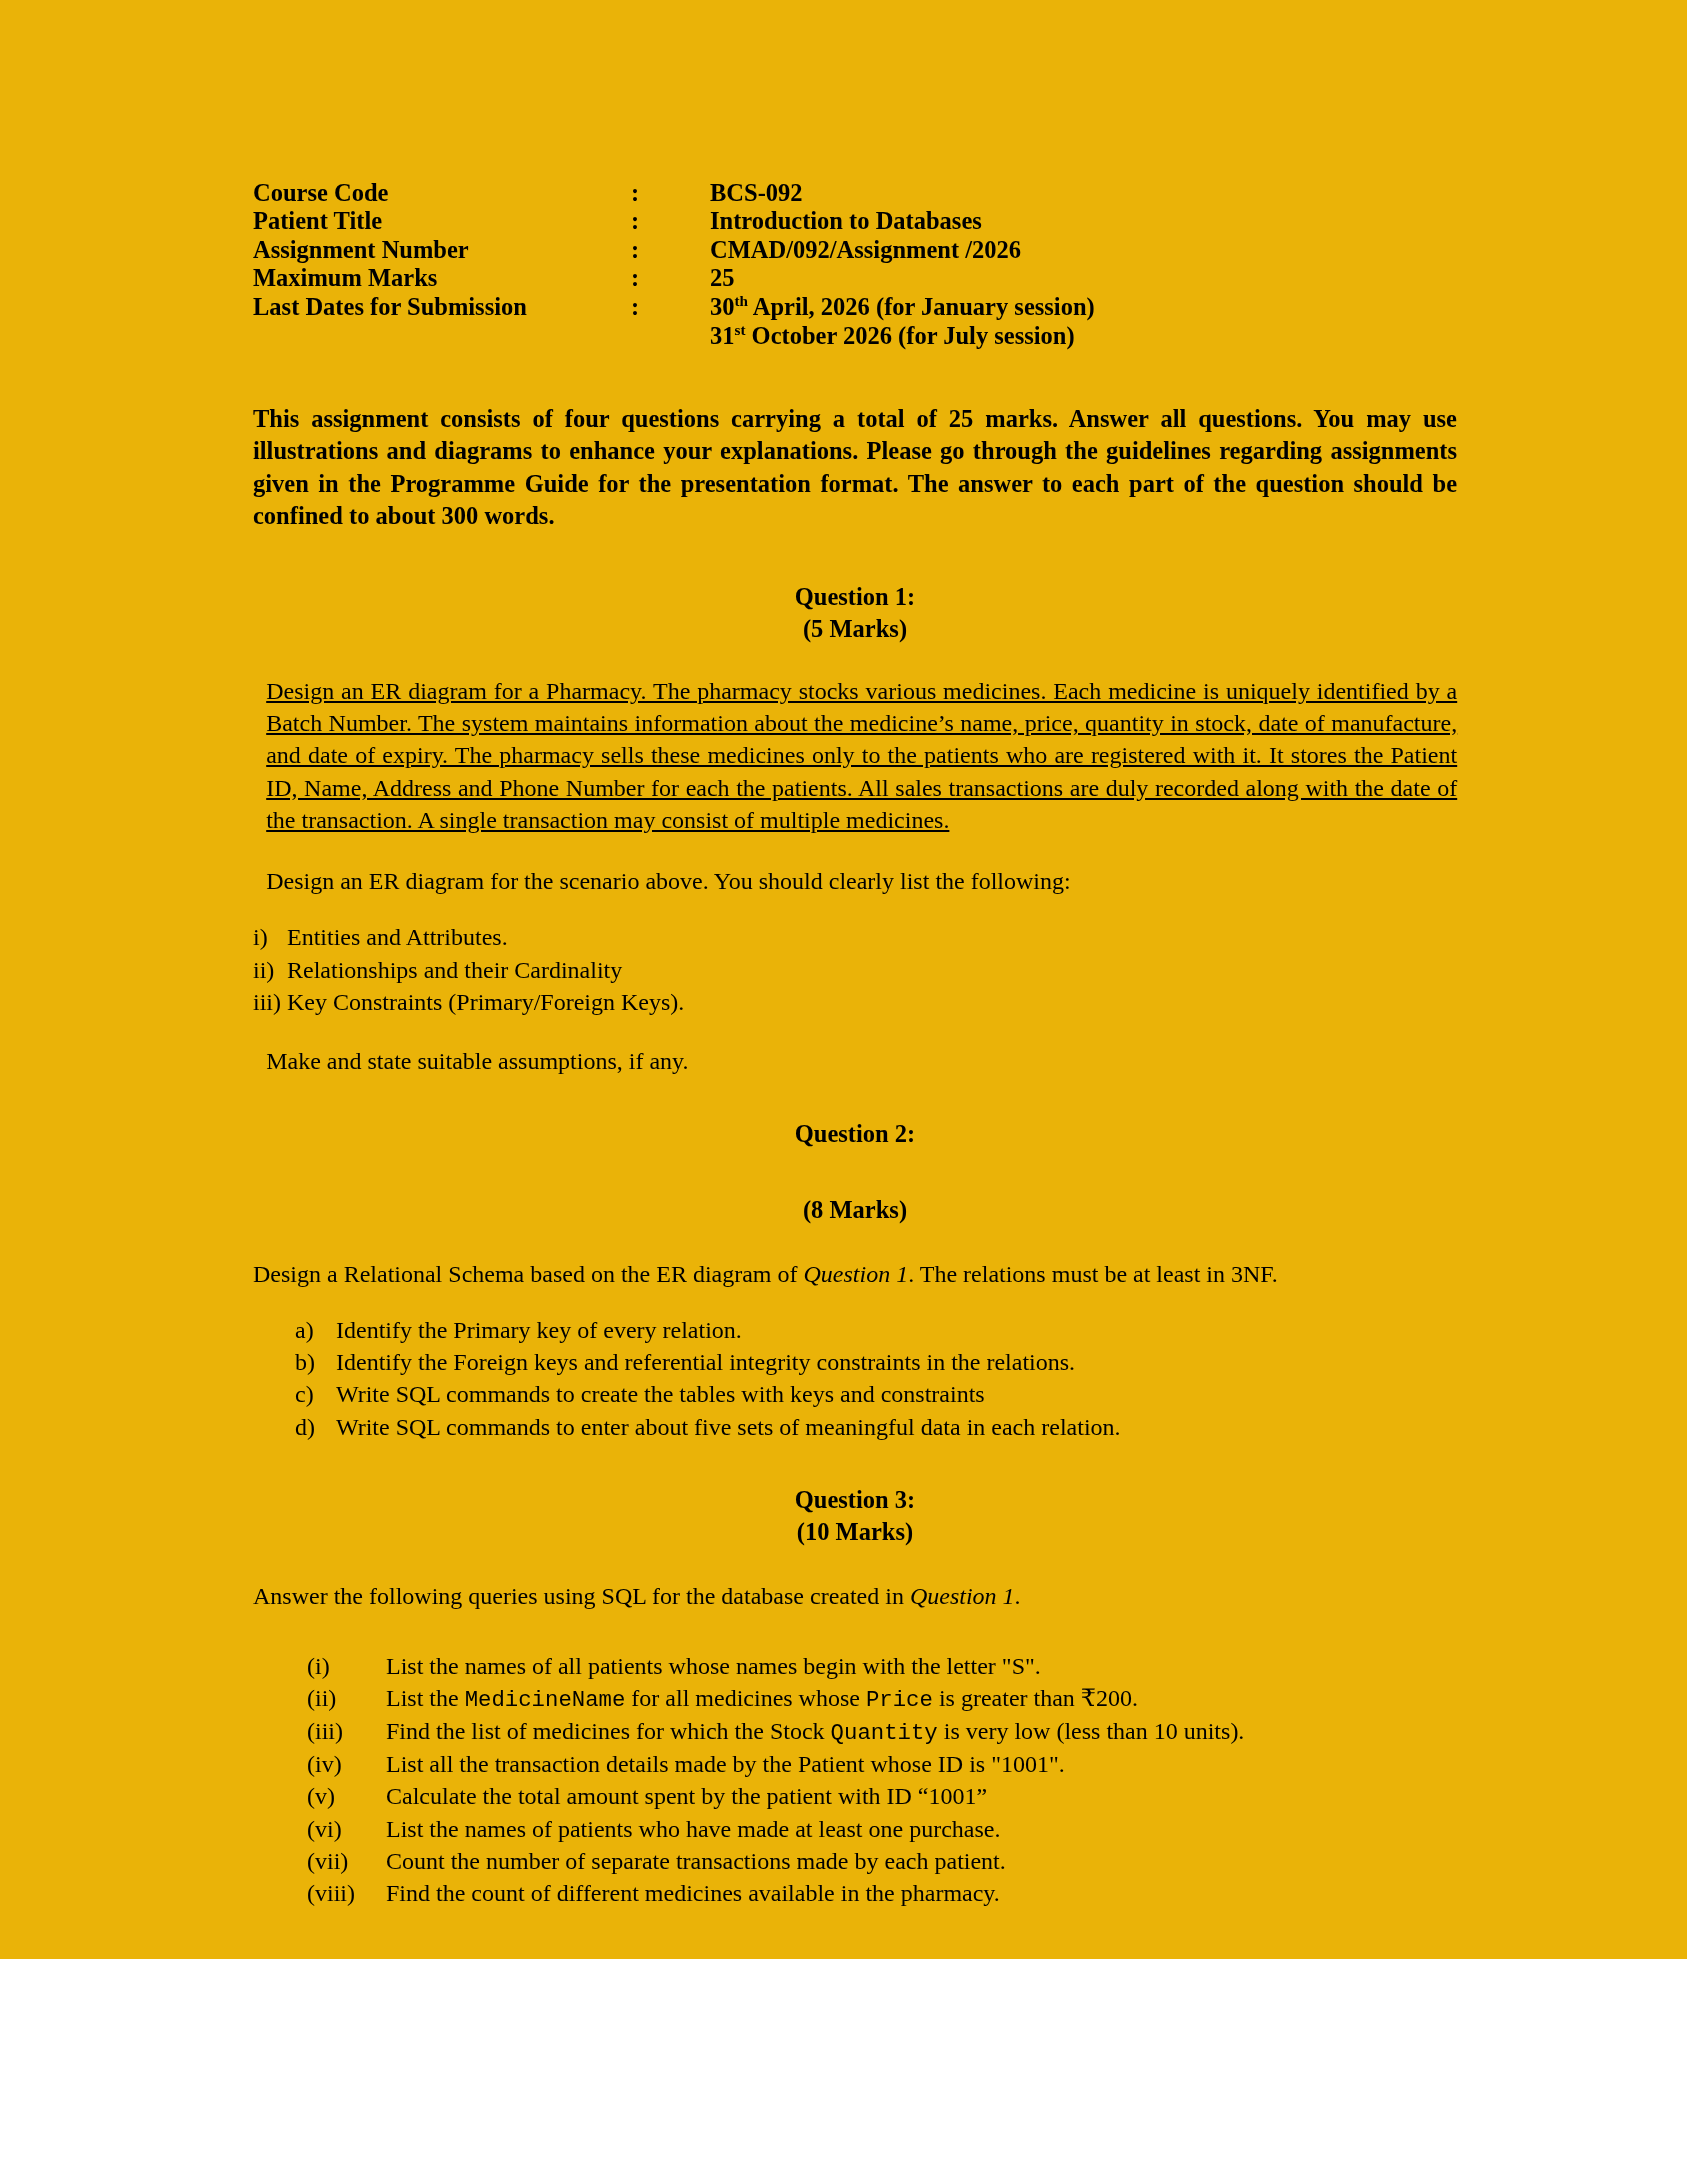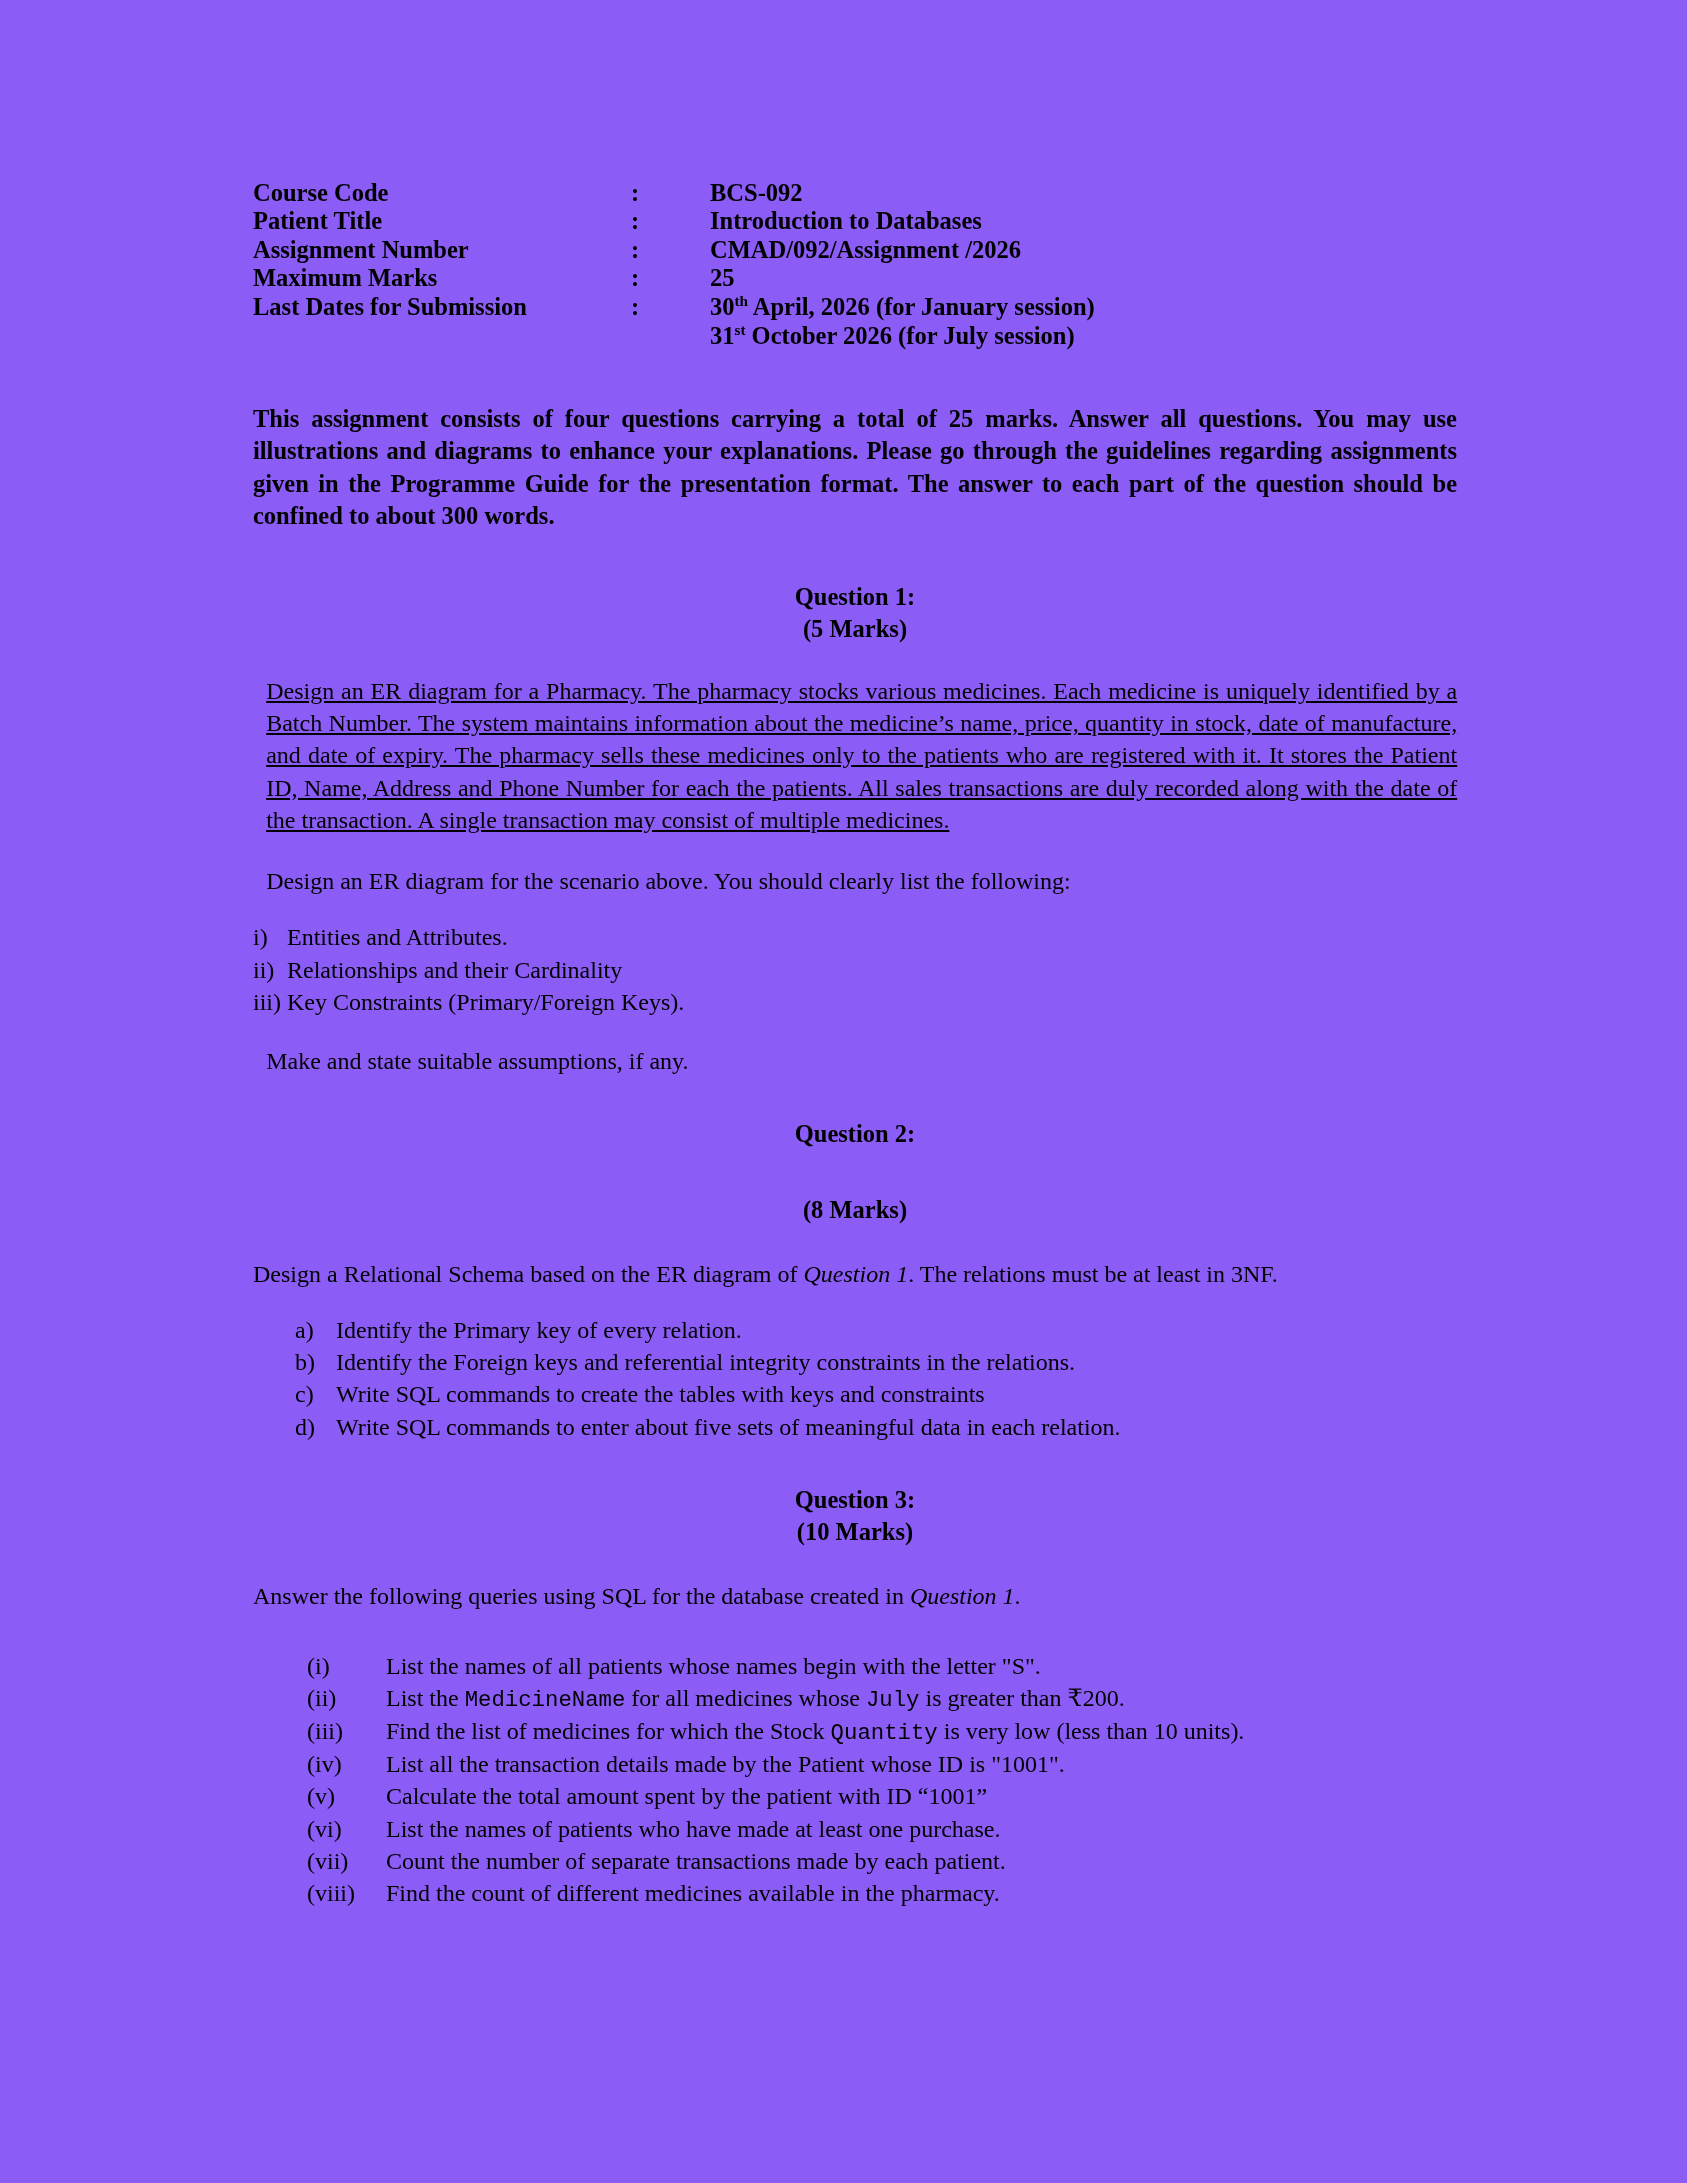--- a/index.html
+++ b/index.html
@@ -8,22 +8,22 @@
     padding: 0;
     background: #ffffff;
   }
   body {
     font-family: "Liberation Serif", "DejaVu Serif", serif;
     color: #000000;
   }
   .page {
     position: relative;
     width: 1687px;
-    height: 2183px;
-    background: #8b5cf6;
+    height: 1959px;
+    background: #eab308;
     box-sizing: border-box;
     overflow: hidden;
   }
   .content {
     position: absolute;
     left: 253px;
     top: 179px;
     width: 1204px;
   }
 
@@ -287,21 +287,21 @@
 
     <p class="body-par q3-par-1"><span>Answer the following queries using SQL for the database created in </span><span class="ital">Question 1</span><span>.</span></p>
 
     <ul class="nlist" id="q3-list">
         <li>
           <span class="marker">(i)</span>
           <span class="itext"><span>List the names of all patients whose names begin with the letter "S".</span></span>
         </li>
         <li>
           <span class="marker">(ii)</span>
-          <span class="itext"><span>List the </span><span class="mono">MedicineName</span><span> for all medicines whose </span><span class="mono">July</span><span> is greater than ₹200.</span></span>
+          <span class="itext"><span>List the </span><span class="mono">MedicineName</span><span> for all medicines whose </span><span class="mono">Price</span><span> is greater than ₹200.</span></span>
         </li>
         <li>
           <span class="marker">(iii)</span>
           <span class="itext"><span>Find the list of medicines for which the Stock </span><span class="mono">Quantity</span><span> is very low (less than 10 units).</span></span>
         </li>
         <li>
           <span class="marker">(iv)</span>
           <span class="itext"><span>List all the transaction details made by the Patient whose ID is "1001".</span></span>
         </li>
         <li>

